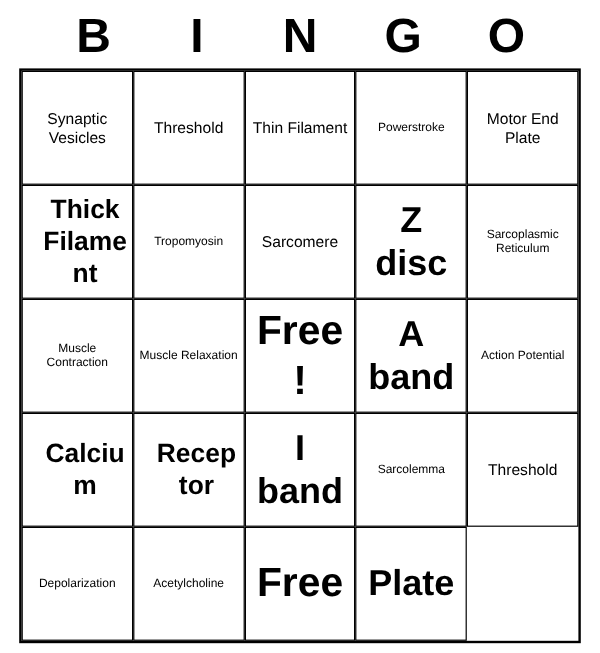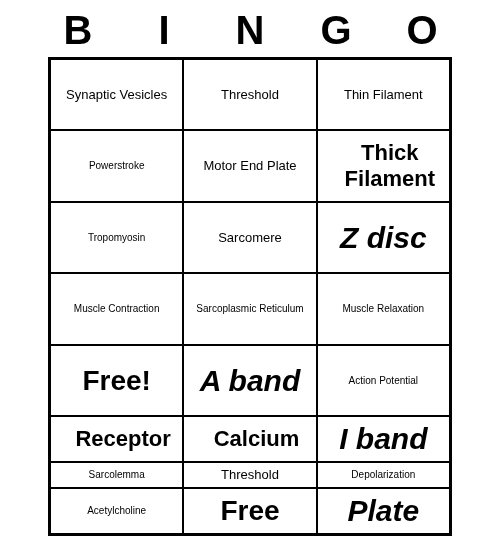--- a/index.html
+++ b/index.html
@@ -21,23 +21,23 @@
       margin-bottom: 4px;
     }
     .bingo-header span {
       font-size: 40px;
       font-weight: bold;
       width: 86px;
       text-align: center;
     }
     .bingo-grid {
       display: grid;
-      grid-template-columns: repeat(3, 1fr);
+      grid-template-columns: repeat(5, 1fr);
       grid-template-rows: repeat(5, 1fr);
-      width: 404px;
+      width: 468px;
       height: 490px;
       border: 2px solid #000;
     }
     .bingo-cell {
       border: 1px solid #000;
       display: flex;
       align-items: center;
       justify-content: center;
       text-align: center;
       padding: 4px;
@@ -54,24 +54,23 @@
       font-size: 13px;
     }
     .large-text {
       font-size: 22px;
       font-weight: bold;
       margin-left: 13px;
     }
     .xlarge-text {
       font-size: 30px;
       font-weight: bold;
-      font-style: italic;
     }
     .free-text {
-      font-size: 28px;
+      font-size: 34px;
       font-weight: bold;
     }
   </style>
 </head>
 <body>
 
 <div class="bingo-header">
   <span>B</span>
   <span>I</span>
   <span>N</span>
@@ -101,42 +100,42 @@
     <div class="bingo-cell">
       <span class="small-text">Tropomyosin</span>
     </div>
     <div class="bingo-cell">
       <span class="medium-text">Sarcomere</span>
     </div>
     <div class="bingo-cell">
       <span class="xlarge-text">Z disc</span>
     </div>
     <div class="bingo-cell">
-      <span class="small-text">Muscle Contraction</span>
+      <span class="small-text">Sarcoplasmic Reticulum</span>
     </div>
     <div class="bingo-cell">
-      <span class="small-text">Sarcoplasmic Reticulum</span>
+      <span class="small-text">Muscle Contraction</span>
     </div>
     <div class="bingo-cell">
       <span class="small-text">Muscle Relaxation</span>
     </div>
     <div class="bingo-cell">
       <span class="free-text">Free!</span>
     </div>
     <div class="bingo-cell">
       <span class="xlarge-text">A band</span>
     </div>
     <div class="bingo-cell">
       <span class="small-text">Action Potential</span>
     </div>
     <div class="bingo-cell">
-      <span class="large-text">Receptor</span>
+      <span class="large-text">Calcium</span>
     </div>
     <div class="bingo-cell">
-      <span class="large-text">Calcium</span>
+      <span class="large-text">Receptor</span>
     </div>
     <div class="bingo-cell">
       <span class="xlarge-text">I band</span>
     </div>
     <div class="bingo-cell">
       <span class="small-text">Sarcolemma</span>
     </div>
     <div class="bingo-cell">
       <span class="medium-text">Threshold</span>
     </div>

